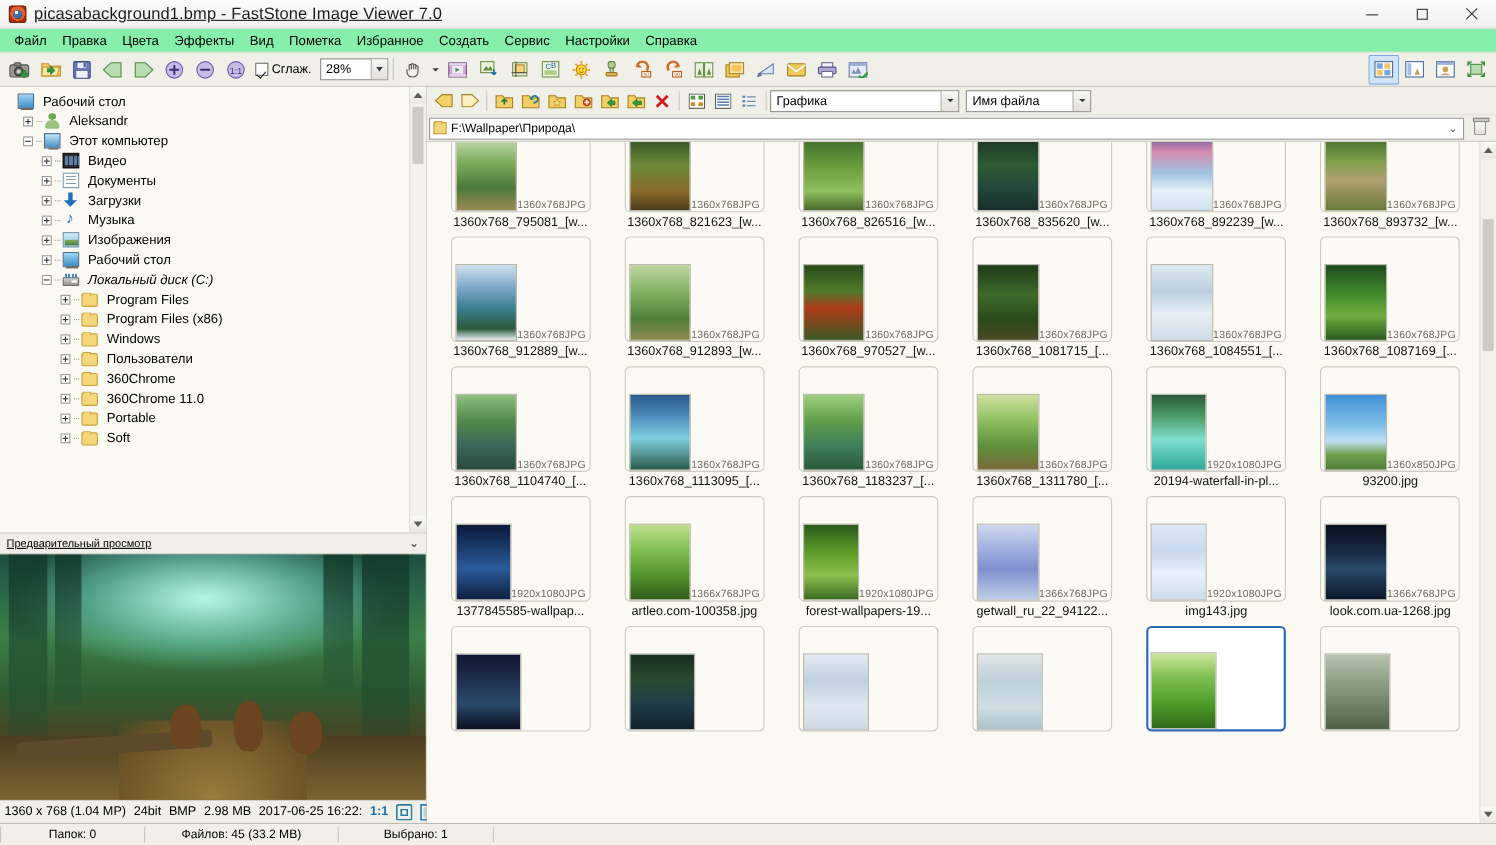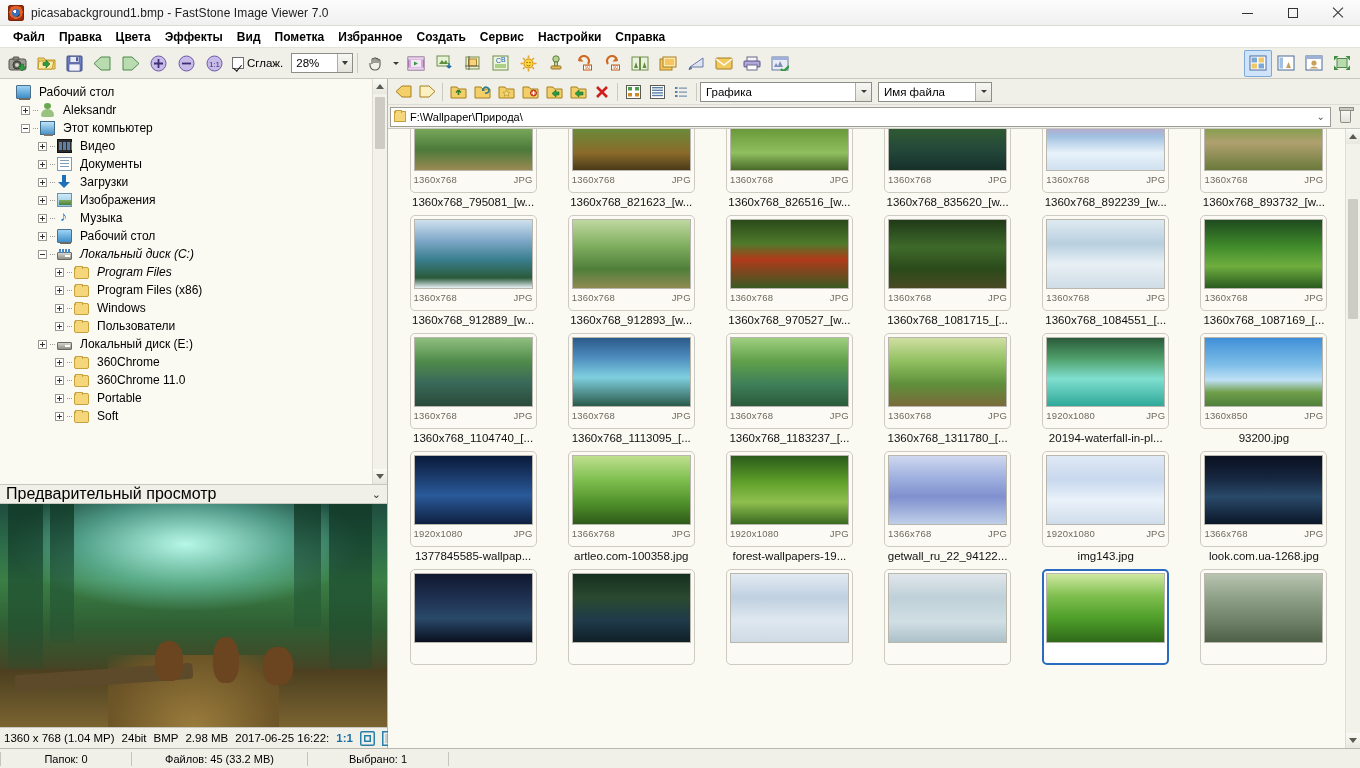--- a/index.html
+++ b/index.html
@@ -25,41 +25,40 @@
     width: 16px; height: 16px; margin: 0 7px 0 8px;
     border-radius: 3px;
     background: radial-gradient(circle at 50% 45%, #ffd9b0 0 18%, #e0612a 19% 55%, #a33010 56% 100%);
     box-shadow: inset 0 0 0 1px #7a2508;
     flex: none; position: relative;
   }
   #app-icon:after{
     content:""; position:absolute; left:4px; top:4px; width:8px; height:8px;
     border-radius:50%; background: radial-gradient(circle at 35% 30%, #fff 0 20%, #3b6fb5 21% 70%, #12325e 71% 100%);
   }
-  #title-text { font-size: 12px; color: #1c1c1c; letter-spacing: .1px; }
+  #title-text { font-size: 15px; color: #1c1c1c; letter-spacing: .1px; text-decoration: underline; }
   #win-buttons { position: absolute; right: 0; top: 0; display: flex; height: 26px; }
   .win-btn {
     width: 45px; height: 26px; display: flex; align-items: center; justify-content: center;
     font-size: 12px; color: #333;
   }
   .glyph-min { width: 11px; height: 1px; background: #333; }
   .glyph-max { width: 10px; height: 10px; border: 1px solid #333; }
   .glyph-close { position: relative; width: 12px; height: 12px; }
   .glyph-close:before, .glyph-close:after {
     content: ""; position: absolute; left: -1px; top: 5px; width: 14px; height: 1px; background: #333;
   }
   .glyph-close:before { transform: rotate(45deg); }
   .glyph-close:after { transform: rotate(-45deg); }
 
   
   #menubar {
-    height: 22px; background: #ffffff;
+    height: 22px; background: #86efac;
     display: flex; align-items: center; padding-left: 6px;
     border-bottom: 1px solid #e4e3db;
-    font-weight: bold;
   }
   .menu-item { padding: 3px 7px; font-size: 12px; color: #000; white-space: nowrap; }
 
   
   #toolbar {
     height: 31px; background: #f0efe8;
     border-bottom: 1px solid #c9c8c0;
     display: flex; align-items: center; padding: 0 4px;
     position: relative;
   }
@@ -149,21 +148,21 @@
   .sb-arrow.bottom { position: absolute; bottom: 0; left: 0; right: 0; }
   .tri-up { width:0;height:0;border-left:4px solid transparent;border-right:4px solid transparent;border-bottom:5px solid #5a5a54; }
   .tri-dn { width:0;height:0;border-left:4px solid transparent;border-right:4px solid transparent;border-top:5px solid #5a5a54; }
   #tree-thumb { position: absolute; left: 2px; right: 2px; top: 18px; height: 52px; background: #cdccc4; border-radius: 1px; }
 
   
   #prev-header {
     height: 19px; background: #f0efe8; border-bottom: 1px solid #c9c8c0;
     display: flex; align-items: center; padding: 0 6px; justify-content: space-between;
   }
-  #prev-header span.t { font-size: 16px; }
+  #prev-header span.t { font-size: 10px; text-decoration: underline; }
   .dblchev { font-size: 11px; color: #333; line-height: 1; }
   #prev-img {
     flex: 1; position: relative; overflow: hidden;
     background:
       radial-gradient(ellipse 60% 40% at 48% 18%, rgba(190,255,240,.95) 0%, rgba(120,215,200,.5) 45%, rgba(30,90,70,0) 75%),
       linear-gradient(#1e4d3e 0%, #2d6b4a 18%, #3b7f46 34%, #2f5e33 55%, #4a3f22 78%, #6b5526 100%);
   }
   .pv-trunk { position: absolute; background: #5d4a2a; border-radius: 4px; }
   .pv-bear { position: absolute; background: #6b4420; border-radius: 45% 45% 40% 40%; }
   .pv-tree { position: absolute; background: linear-gradient(180deg, rgba(18,58,40,.85), rgba(26,80,50,.2)); }
@@ -217,21 +216,21 @@
   
   #grid-wrap { flex: 1; position: relative; overflow: hidden; background: #faf9f2; }
   #grid {
     position: absolute; left: 0; top: -40px; right: 15px; bottom: 0;
     display: grid; grid-template-columns: repeat(6, 1fr);
     gap: 0; padding: 4px 2px 0 6px; align-content: start;
   }
   .cell { display: flex; flex-direction: column; align-items: center; padding: 4px 3px 3px; }
   .thumb-box {
     width: 127px; height: 96px; border: 1px solid #cdcbc1; border-radius: 5px;
-    background: #fbfaf4; padding: 3px 3px 0; display: flex; flex-direction: column; align-items: flex-end;
+    background: #fbfaf4; padding: 3px 3px 0; display: flex; align-items: flex-end;
     position: relative;
   }
   .cell.selected .thumb-box { border: 2px solid #2a6bbf; background: #fff; padding: 2px 2px 0; }
   .thumb-img { width: 119px; height: 70px; border: 1px solid #b9b7ad; overflow: hidden; position: relative; }
   .cell.selected .thumb-img { width: 119px; }
   .thumb-meta { width: 119px; display: flex; justify-content: space-between; font-size: 9.5px;
     color: #6d6a5e; letter-spacing: .2px; padding-top: 3px; font-family: "Liberation Sans", sans-serif; }
   .thumb-name { font-size: 11.5px; color: #111; margin-top: 3px; max-width: 127px;
     white-space: nowrap; overflow: hidden; text-align: center; }
   .cell.selected .thumb-name { color: #111; }
@@ -551,42 +550,42 @@
           </div>
           <div class="tnode" style="padding-left: 34px;">
             <div class="tog plus"></div>
             <div class="dots"></div>
             <div class="ticon ic-down"></div>
             <div class="tlabel">Загрузки</div>
           </div>
           <div class="tnode" style="padding-left: 34px;">
             <div class="tog plus"></div>
             <div class="dots"></div>
+            <div class="ticon ic-music"></div>
+            <div class="tlabel">Музыка</div>
+          </div>
+          <div class="tnode" style="padding-left: 34px;">
+            <div class="tog plus"></div>
+            <div class="dots"></div>
             <div class="ticon ic-img"></div>
             <div class="tlabel">Изображения</div>
           </div>
           <div class="tnode" style="padding-left: 34px;">
             <div class="tog plus"></div>
             <div class="dots"></div>
-            <div class="ticon ic-music"></div>
-            <div class="tlabel">Музыка</div>
-          </div>
-          <div class="tnode" style="padding-left: 34px;">
-            <div class="tog plus"></div>
-            <div class="dots"></div>
             <div class="ticon ic-desktop"></div>
             <div class="tlabel">Рабочий стол</div>
           </div>
           <div class="tnode" style="padding-left: 34px; font-style: italic;">
             <div class="tog"></div>
             <div class="dots"></div>
             <div class="ticon ic-driveC"></div>
             <div class="tlabel">Локальный диск (C:)</div>
           </div>
-          <div class="tnode" style="padding-left: 51px; font-style: italic;">
+          <div class="tnode" style="padding-left: 51px;">
             <div class="tog plus"></div>
             <div class="dots"></div>
             <div class="ticon ic-folder"></div>
             <div class="tlabel">Program Files</div>
           </div>
           <div class="tnode" style="padding-left: 51px;">
             <div class="tog plus"></div>
             <div class="dots"></div>
             <div class="ticon ic-folder"></div>
             <div class="tlabel">Program Files (x86)</div>
@@ -595,26 +594,20 @@
             <div class="tog plus"></div>
             <div class="dots"></div>
             <div class="ticon ic-folder"></div>
             <div class="tlabel">Windows</div>
           </div>
           <div class="tnode" style="padding-left: 51px;">
             <div class="tog plus"></div>
             <div class="dots"></div>
             <div class="ticon ic-folder"></div>
             <div class="tlabel">Пользователи</div>
-          </div>
-          <div class="tnode" style="padding-left: 34px;">
-            <div class="tog plus"></div>
-            <div class="dots"></div>
-            <div class="ticon ic-drive"></div>
-            <div class="tlabel">Локальный диск (E:)</div>
           </div>
           <div class="tnode" style="padding-left: 51px;">
             <div class="tog plus"></div>
             <div class="dots"></div>
             <div class="ticon ic-folder"></div>
             <div class="tlabel">360Chrome</div>
           </div>
           <div class="tnode" style="padding-left: 51px;">
             <div class="tog plus"></div>
             <div class="dots"></div>

